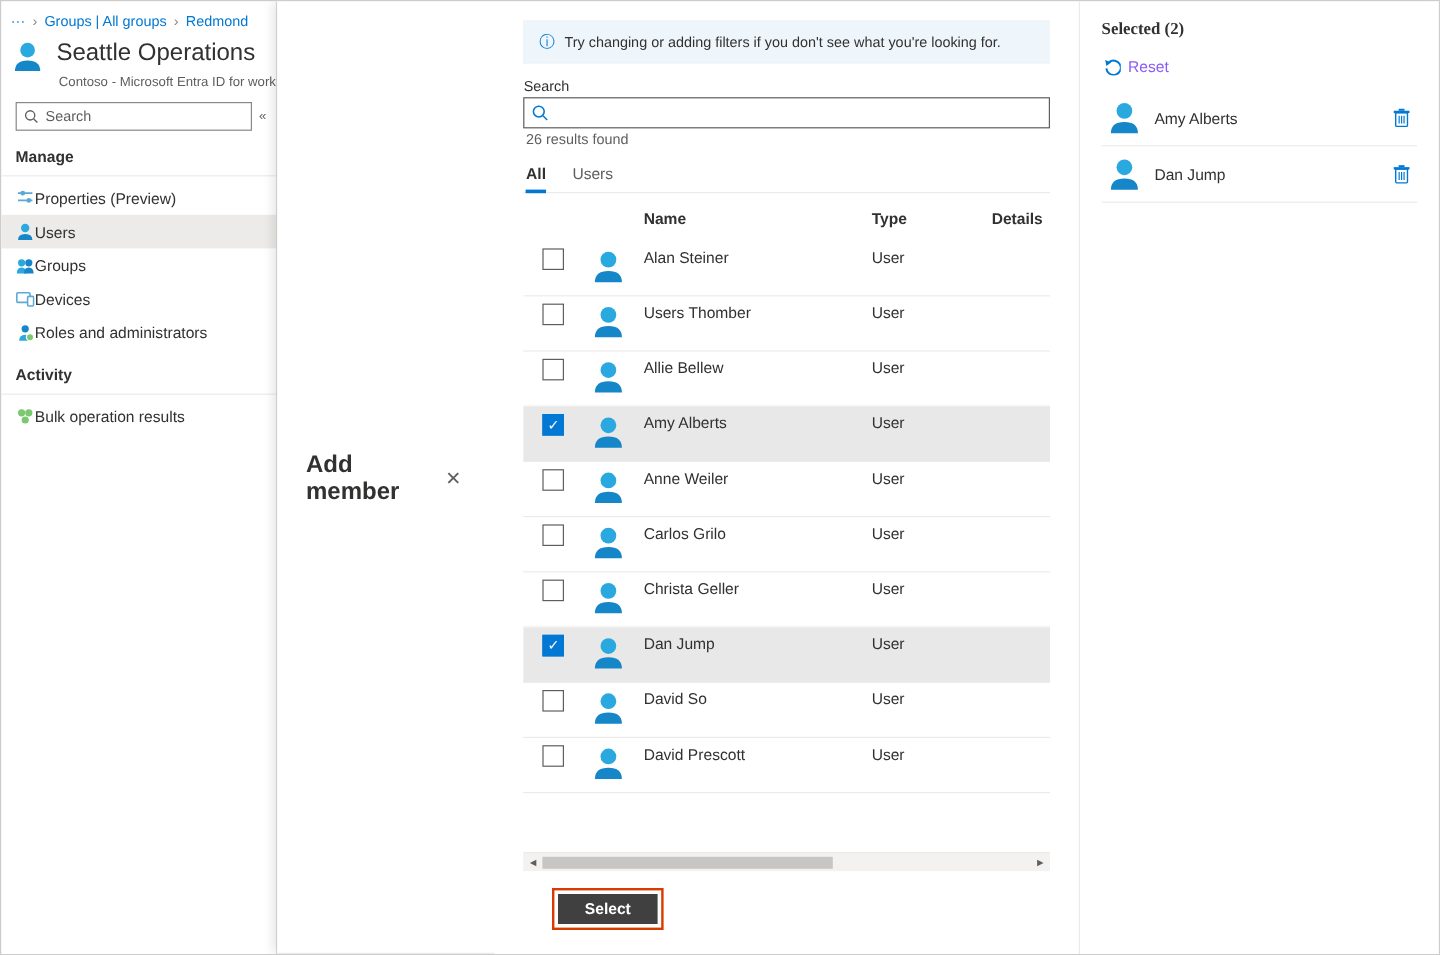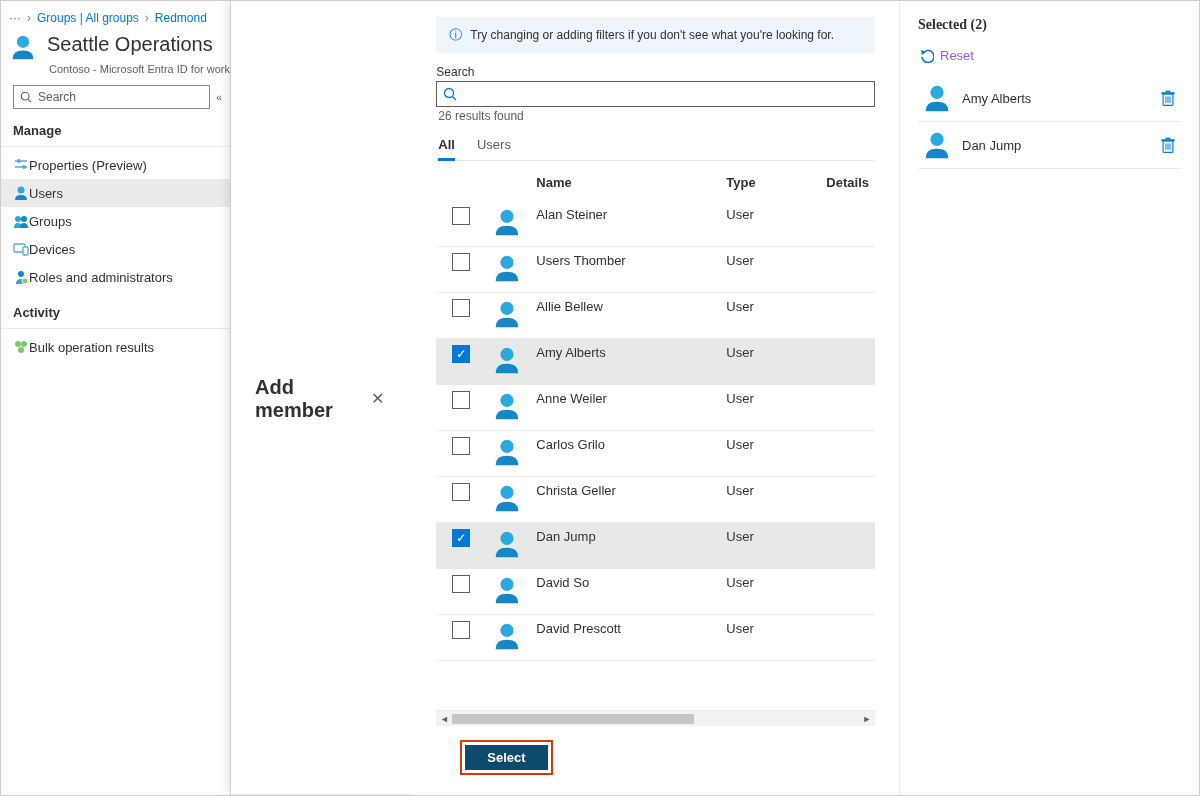--- a/index.html
+++ b/index.html
@@ -63,21 +63,21 @@
   .check-mark { font-size: 12px; line-height: 1; }
   .avatar-sm { width: 30px; height: 30px; }
 
   .hscroll { height: 16px; background: #f3f2f1; position: relative; border-top: 1px solid #edebe9; display: flex; align-items: center; }
   .hscroll-thumb { position: absolute; left: 16px; height: 10px; background: #c8c6c4; width: 55%; }
   .hscroll-arrow { width: 16px; text-align: center; font-size: 9px; color: #605e5c; }
   .hscroll-arrow.right { margin-left: auto; }
 
   .panel-footer { padding: 14px 24px 20px 24px; }
   .select-btn-wrap { display: inline-block; border: 2px solid #d83b01; padding: 3px; }
-  .select-btn { background: #0c4a6e; color: #fff; border: none; padding: 5px 22px; font-size: 13px; font-weight: 600; cursor: pointer; }
+  .select-btn { background: #404040; color: #fff; border: none; padding: 5px 22px; font-size: 13px; font-weight: 600; cursor: pointer; }
 
   
   .selected-side { width: 300px; border-left: 1px solid #edebe9; padding: 16px 18px; }
   .selected-title { font-size: 14px; font-weight: 600; margin-bottom: 14px; font-family: Liberation Serif, serif; }
   .reset-link { display: flex; align-items: center; gap: 6px; color: #8b5cf6; font-size: 13px; cursor: pointer; margin-bottom: 12px; }
   .sel-item { display: flex; align-items: center; gap: 10px; padding: 8px 4px; border-bottom: 1px solid #edebe9; }
   .sel-item .name { flex: 1; font-size: 13px; }
   .trash-icon { color: #0078d4; cursor: pointer; }
 
   

